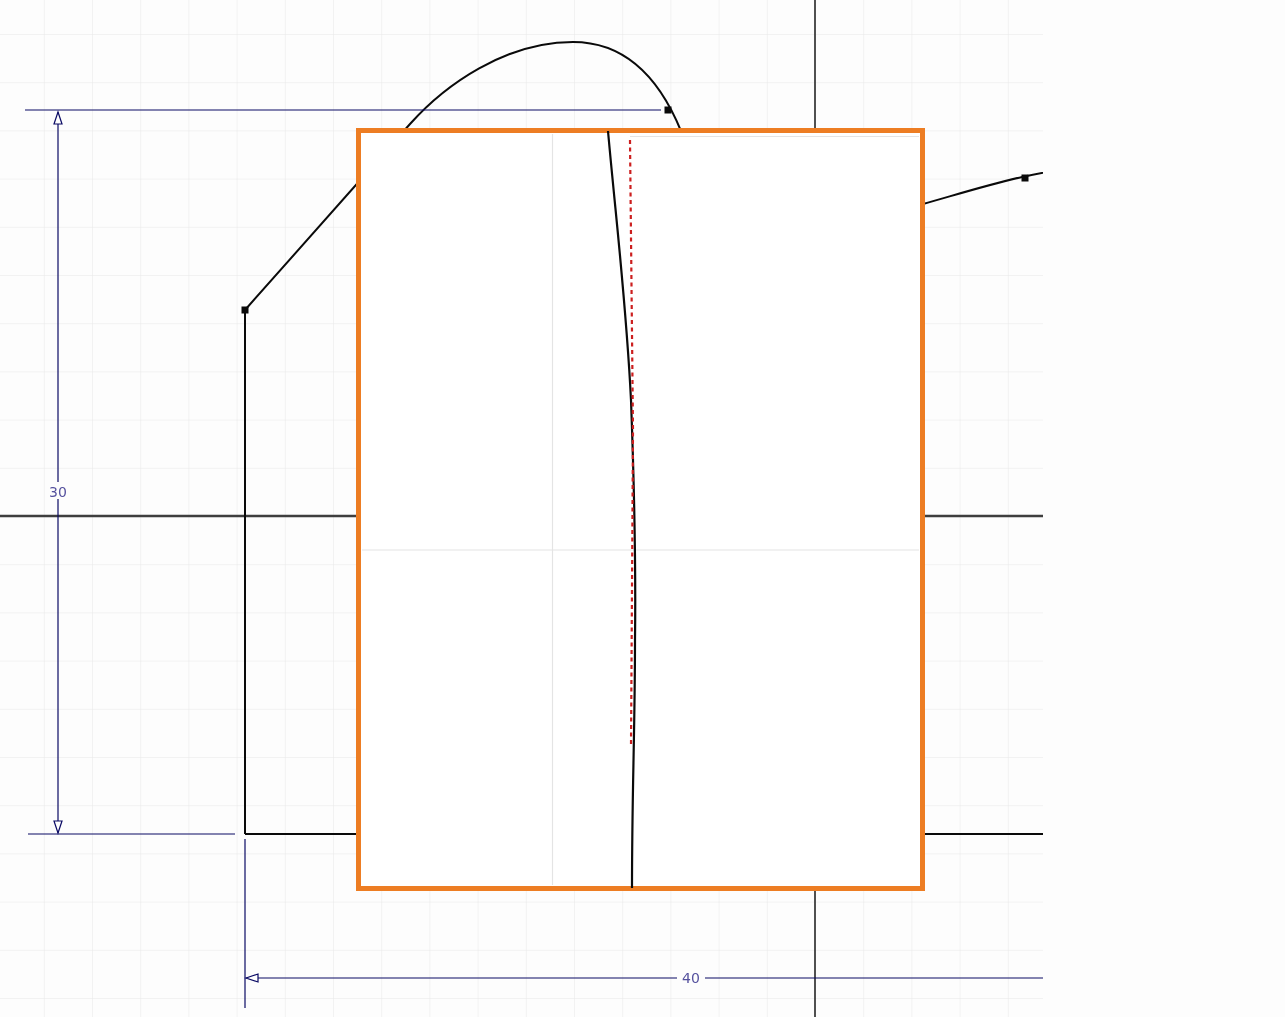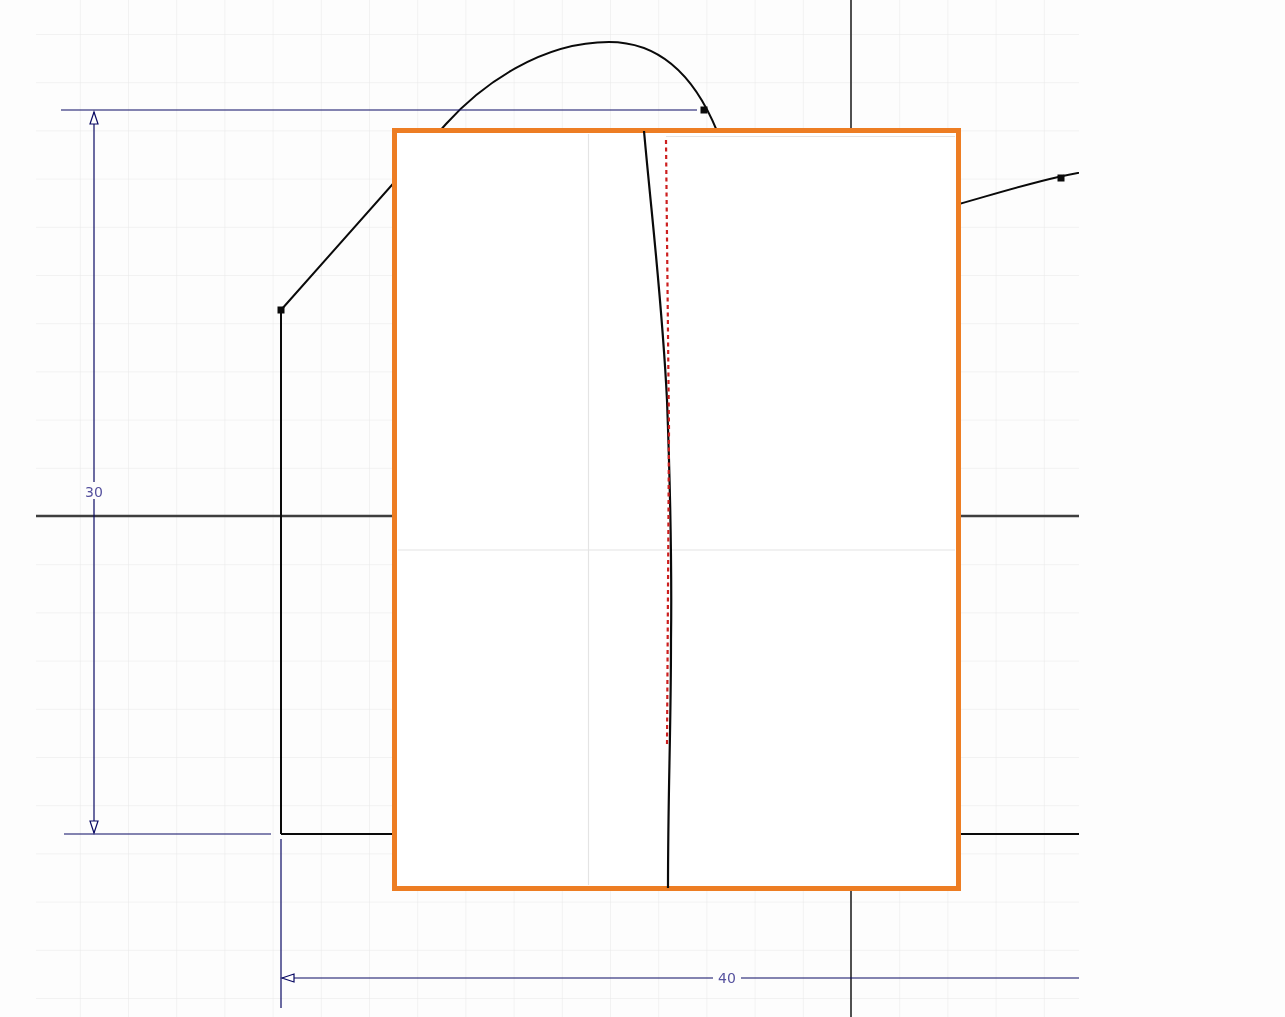--- a/index.html
+++ b/index.html
@@ -2,21 +2,20 @@
 <html><head>
 <meta charset="utf-8">
 <style>
   html, body { margin: 0; padding: 0; background: #fdfdfd; }
   .viewport {
     position: relative;
     width: 1043px;
     height: 1017px;
     overflow: hidden;
     font-family: "DejaVu Sans", "Liberation Sans", sans-serif;
-    margin-left: 36px;
   }
   svg { display: block; }
   text {
     font-family: "DejaVu Sans", "Liberation Sans", sans-serif;
     font-size: 14px;
   }
 </style>
 </head>
 <body>
 

